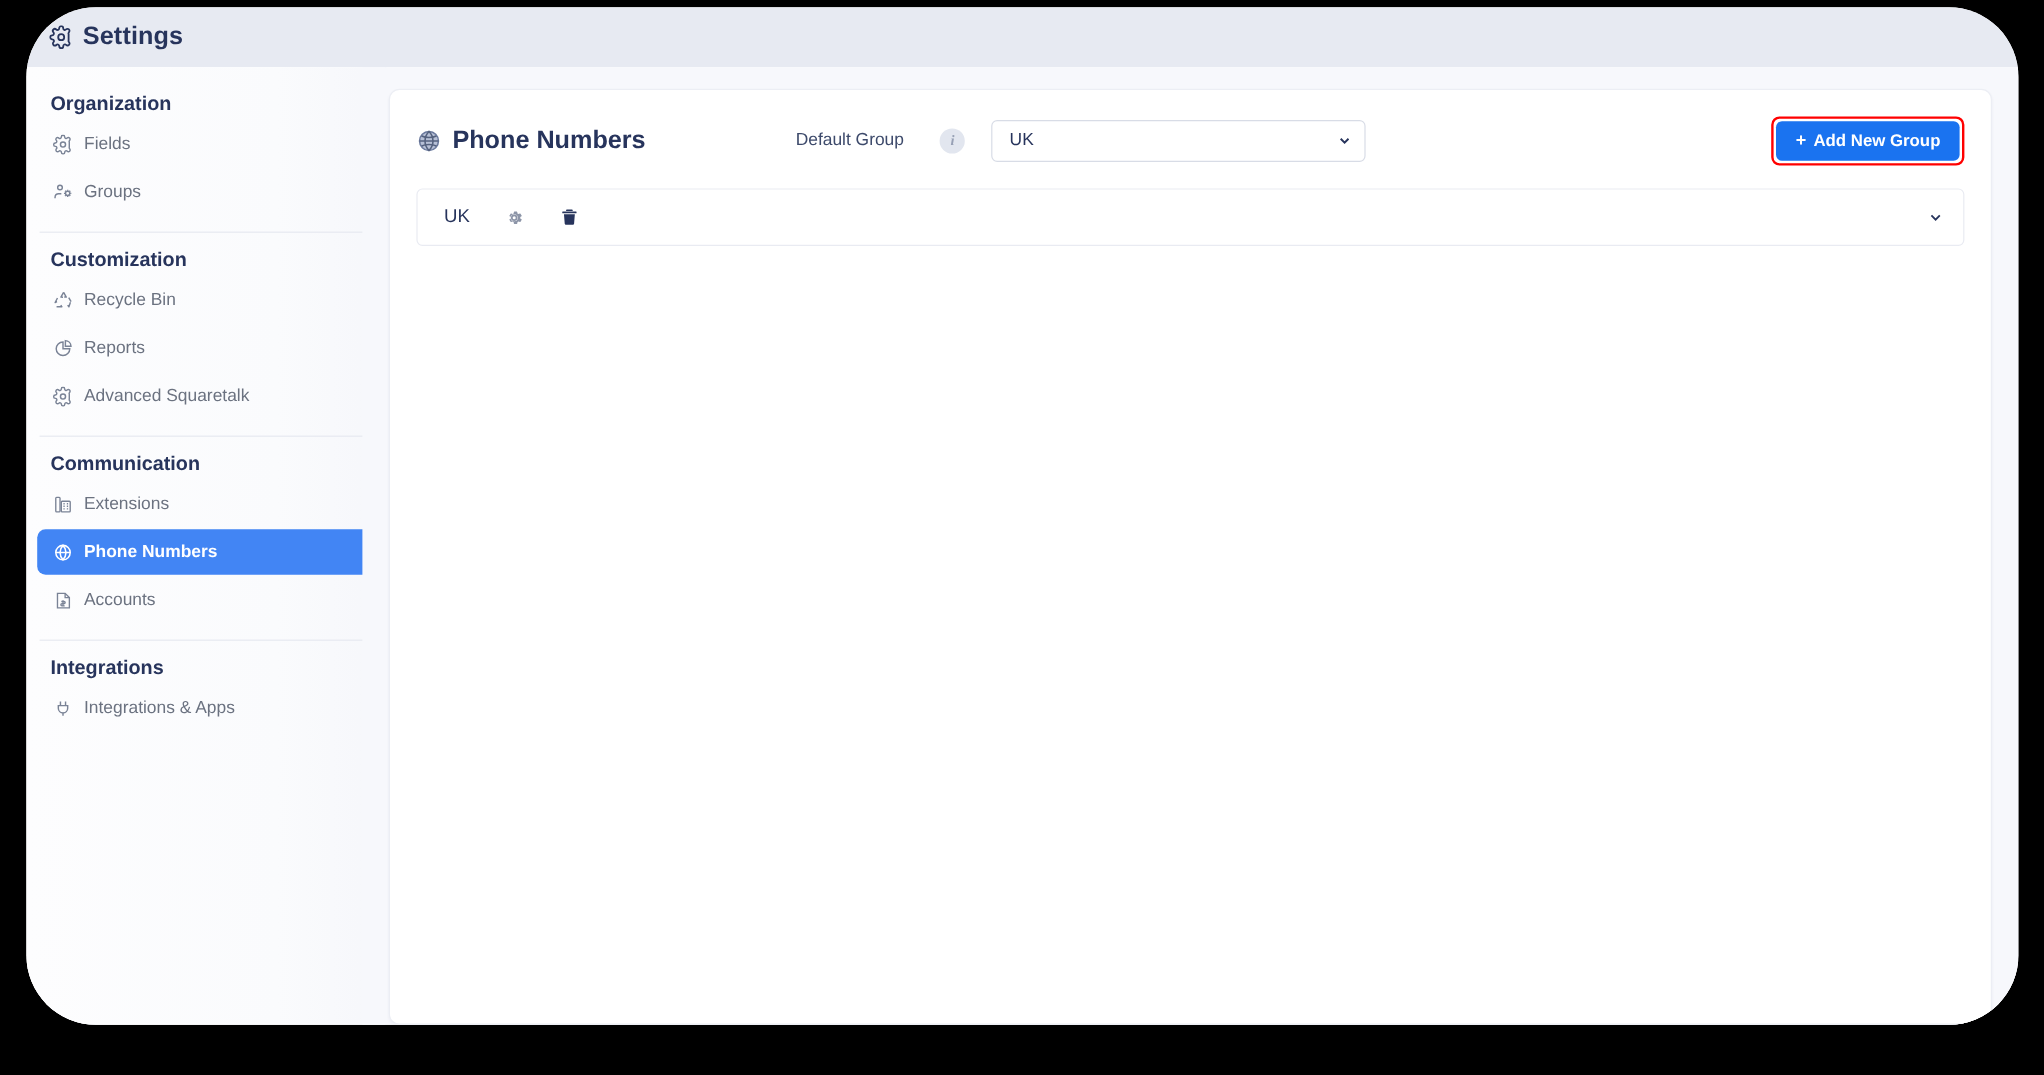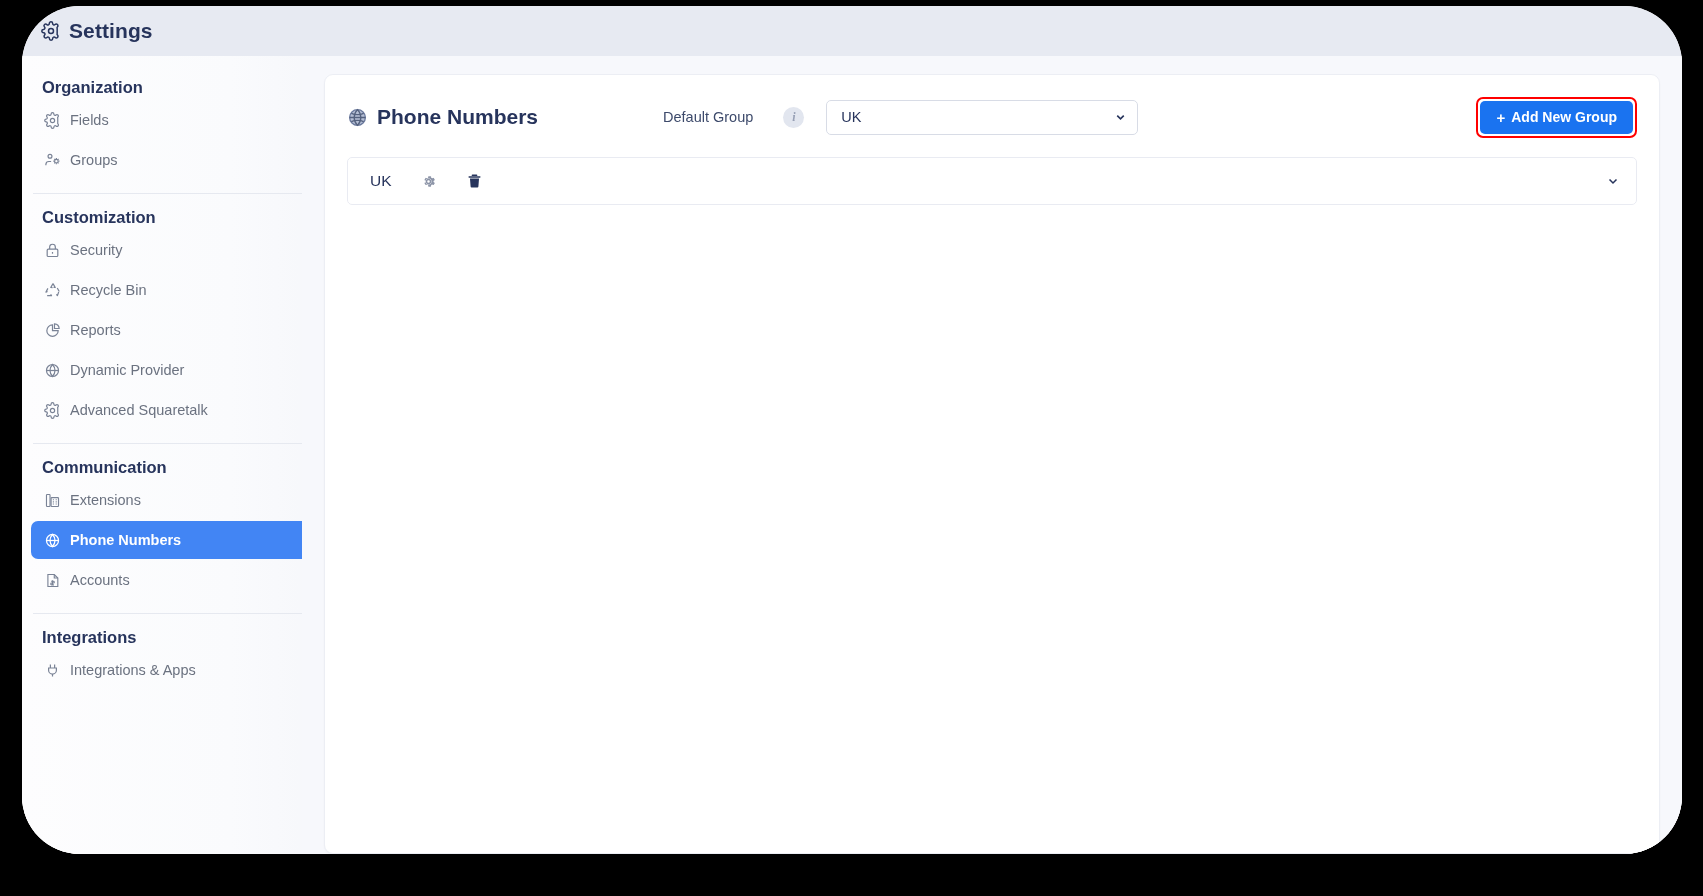--- a/index.html
+++ b/index.html
@@ -271,30 +271,20 @@
         </div>
       </div>
 
       <div class="side-sep"></div>
 
       <div class="side-section">
         <div class="side-group-title">Customization</div>
 
 
 
-        <div class="side-item">
-          <span class="si-icon">
-            <svg width="17" height="17" viewBox="0 0 24 24" fill="none" stroke="#7a8396" stroke-width="1.7">
-              <rect x="4.5" y="10" width="15" height="10.5" rx="1.6"></rect>
-              <path d="M8 10V7.2a4 4 0 0 1 8 0V10"></path>
-              <path d="M12 14v2.5"></path>
-            </svg>
-          </span>
-          <span>Security</span>
-        </div>
 
         <div class="side-item">
           <span class="si-icon">
             <svg width="18" height="18" viewBox="0 0 24 24" fill="none" stroke="#7a8396" stroke-width="1.6" stroke-linejoin="round">
               <path d="M12 3.5l3 5.2-2.3-.1"></path>
               <path d="M12 3.5L9 8.7l2.4.2"></path>
               <path d="M5.2 9.8L2.6 14.8l2.1-.9"></path>
               <path d="M4.2 19.5l5.9.1-1.2-2"></path>
               <path d="M19.6 14.6l-1.7 4.9-1.4-1.8"></path>
               <path d="M20.3 13.9l-2.6-4.6"></path>
@@ -306,30 +296,20 @@
         <div class="side-item">
           <span class="si-icon">
             <svg width="17" height="17" viewBox="0 0 24 24" fill="none" stroke="#7a8396" stroke-width="1.7">
               <path d="M12 4.2a8 8 0 1 0 8 8h-8z"></path>
               <path d="M14.8 2.6a7 7 0 0 1 6.6 6.6h-6.6z"></path>
             </svg>
           </span>
           <span>Reports</span>
         </div>
 
-        <div class="side-item">
-          <span class="si-icon">
-            <svg width="17" height="17" viewBox="0 0 24 24" fill="none" stroke="#7a8396" stroke-width="1.7">
-              <circle cx="12" cy="12" r="8.5"></circle>
-              <path d="M3.5 12h17"></path>
-              <path d="M12 3.5c2.3 2.4 3.5 5.4 3.5 8.5s-1.2 6.1-3.5 8.5c-2.3-2.4-3.5-5.4-3.5-8.5S9.7 5.9 12 3.5z"></path>
-            </svg>
-          </span>
-          <span>Dynamic Provider</span>
-        </div>
 
         <div class="side-item">
           <span class="si-icon">
             <svg width="17" height="17" viewBox="0 0 24 24" fill="none" stroke="#7a8396" stroke-width="1.7">
               <circle cx="12" cy="12" r="3"></circle>
               <path d="M19.4 15a1.65 1.65 0 0 0 .33 1.82l.06.06a2 2 0 1 1-2.83 2.83l-.06-.06a1.65 1.65 0 0 0-1.82-.33 1.65 1.65 0 0 0-1 1.51V21a2 2 0 1 1-4 0v-.09A1.65 1.65 0 0 0 9 19.4a1.65 1.65 0 0 0-1.82.33l-.06.06a2 2 0 1 1-2.83-2.83l.06-.06a1.65 1.65 0 0 0 .33-1.82 1.65 1.65 0 0 0-1.51-1H3a2 2 0 1 1 0-4h.09A1.65 1.65 0 0 0 4.6 9a1.65 1.65 0 0 0-.33-1.82l-.06-.06a2 2 0 1 1 2.83-2.83l.06.06A1.65 1.65 0 0 0 9 4.6 1.65 1.65 0 0 0 10 3.09V3a2 2 0 1 1 4 0v.09A1.65 1.65 0 0 0 15 4.6a1.65 1.65 0 0 0 1.82-.33l.06-.06a2 2 0 1 1 2.83 2.83l-.06.06A1.65 1.65 0 0 0 19.4 9z"></path>
             </svg>
           </span>
           <span>Advanced Squaretalk</span>
         </div>

